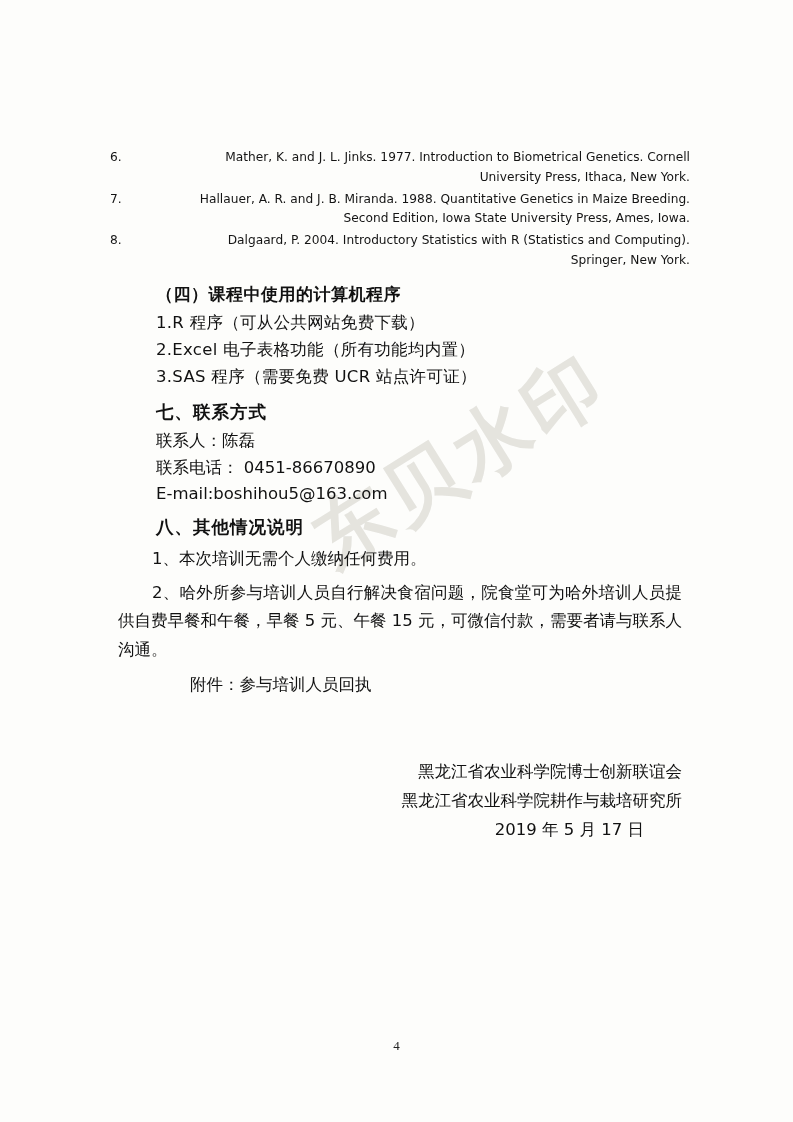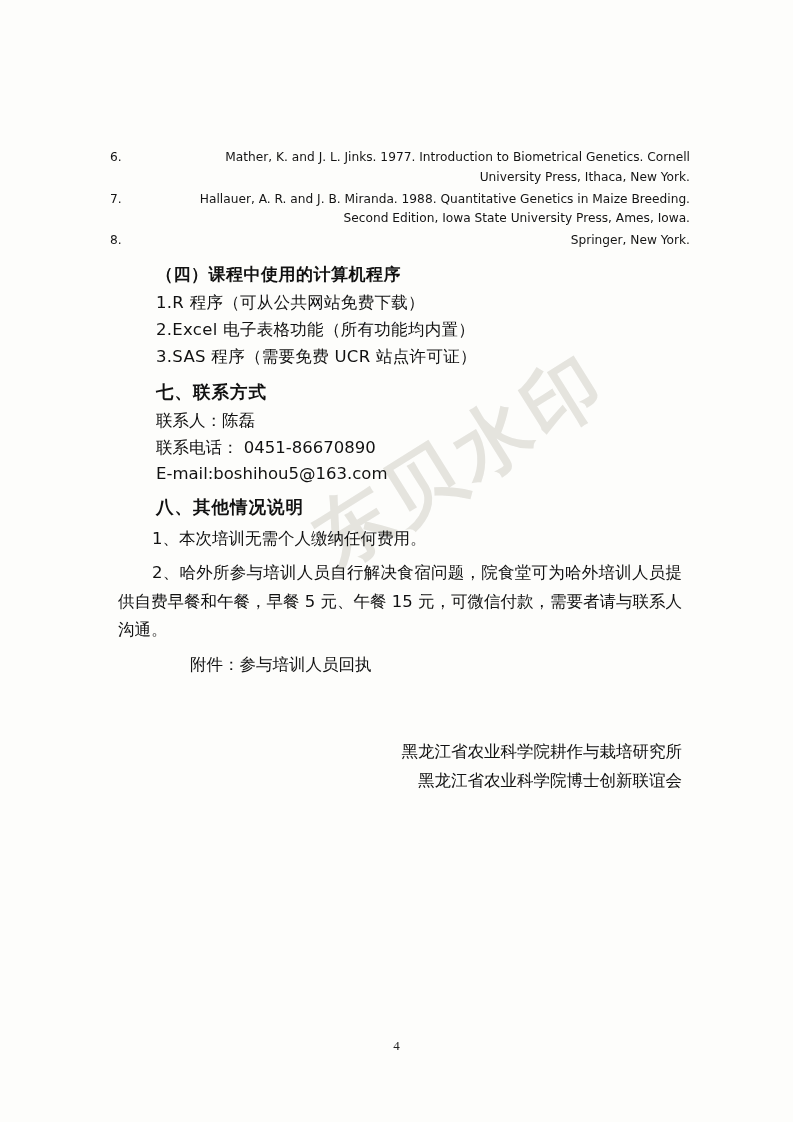--- a/index.html
+++ b/index.html
@@ -155,20 +155,21 @@
         <div class="ref-num">7.</div>
         <div class="ref-text">
           <span>Hallauer, A. R. and J. B. Miranda. 1988. Quantitative Genetics in Maize Breeding.</span>
           <span class="l2">Second Edition, Iowa State University Press, Ames, Iowa.</span>
         </div>
       </div>
 
       <div class="ref-item">
         <div class="ref-num">8.</div>
         <div class="ref-text">
+          <span>Dalgaard, P. 2004. Introductory Statistics with R (Statistics and Computing).</span>
           <span class="l2">Springer, New York.</span>
         </div>
       </div>
 
     </div>
 
     <div class="cn">
       <div class="h-sub">（四）课程中使用的计算机程序</div>
       <div class="item-line">1.R 程序（可从公共网站免费下载）</div>
       <div class="item-line">2.Excel 电子表格功能（所有功能均内置）</div>
@@ -183,21 +184,22 @@
     </div>
 
     <div class="cn">
       <div class="h-main">八、其他情况说明</div>
       <div class="para indent">1、本次培训无需个人缴纳任何费用。</div>
       <div class="para indent">2、哈外所参与培训人员自行解决食宿问题，院食堂可为哈外培训人员提供自费早餐和午餐，早餐 5 元、午餐 15 元，可微信付款，需要者请与联系人沟通。</div>
       <div class="attach">附件：参与培训人员回执</div>
     </div>
 
     <div class="cn sign">
+      <div>黑龙江省农业科学院博士创新联谊会</div>
       <div>黑龙江省农业科学院耕作与栽培研究所</div>
-      <div>黑龙江省农业科学院博士创新联谊会</div>
+      <div class="date">2019 年 5 月 17 日</div>
     </div>
 
   </div>
 
   <div class="pageno">4</div>
 
 </div>
 
 </body></html>

